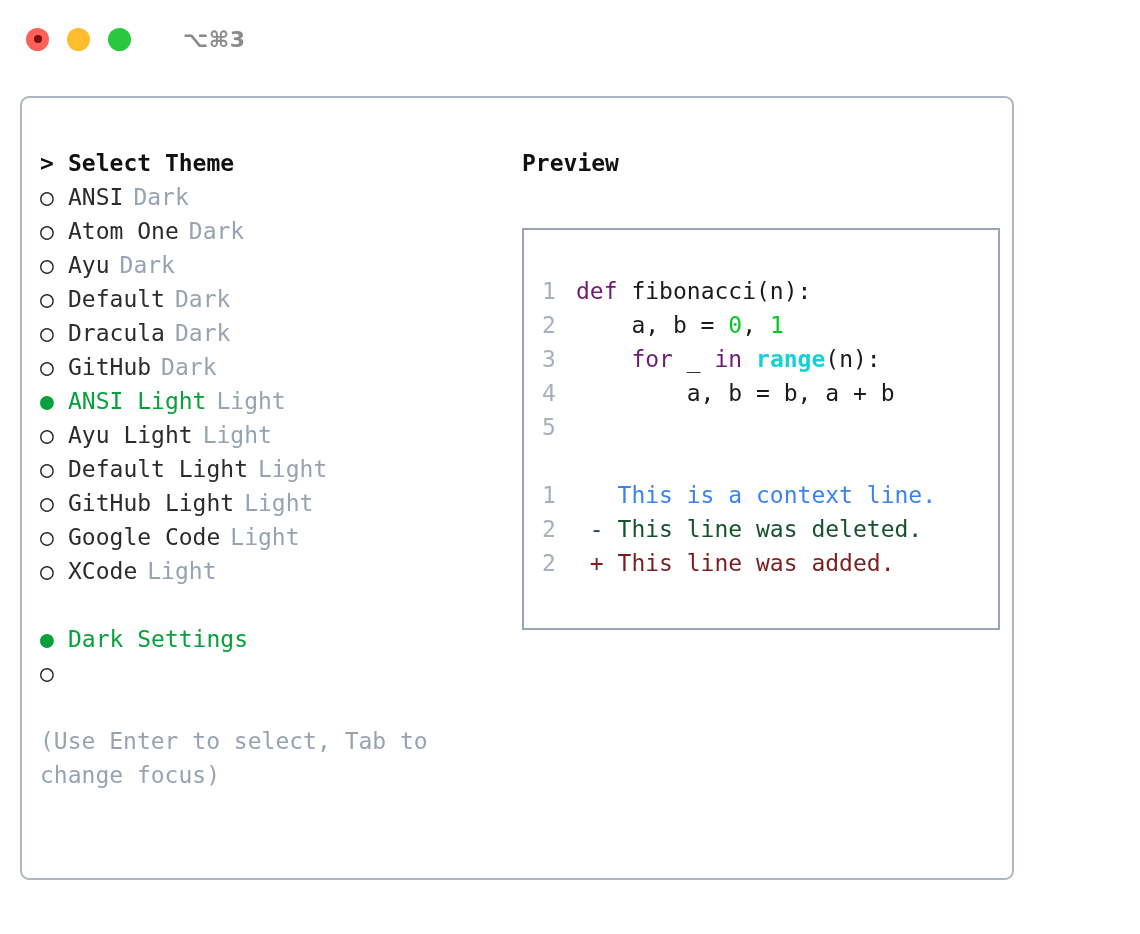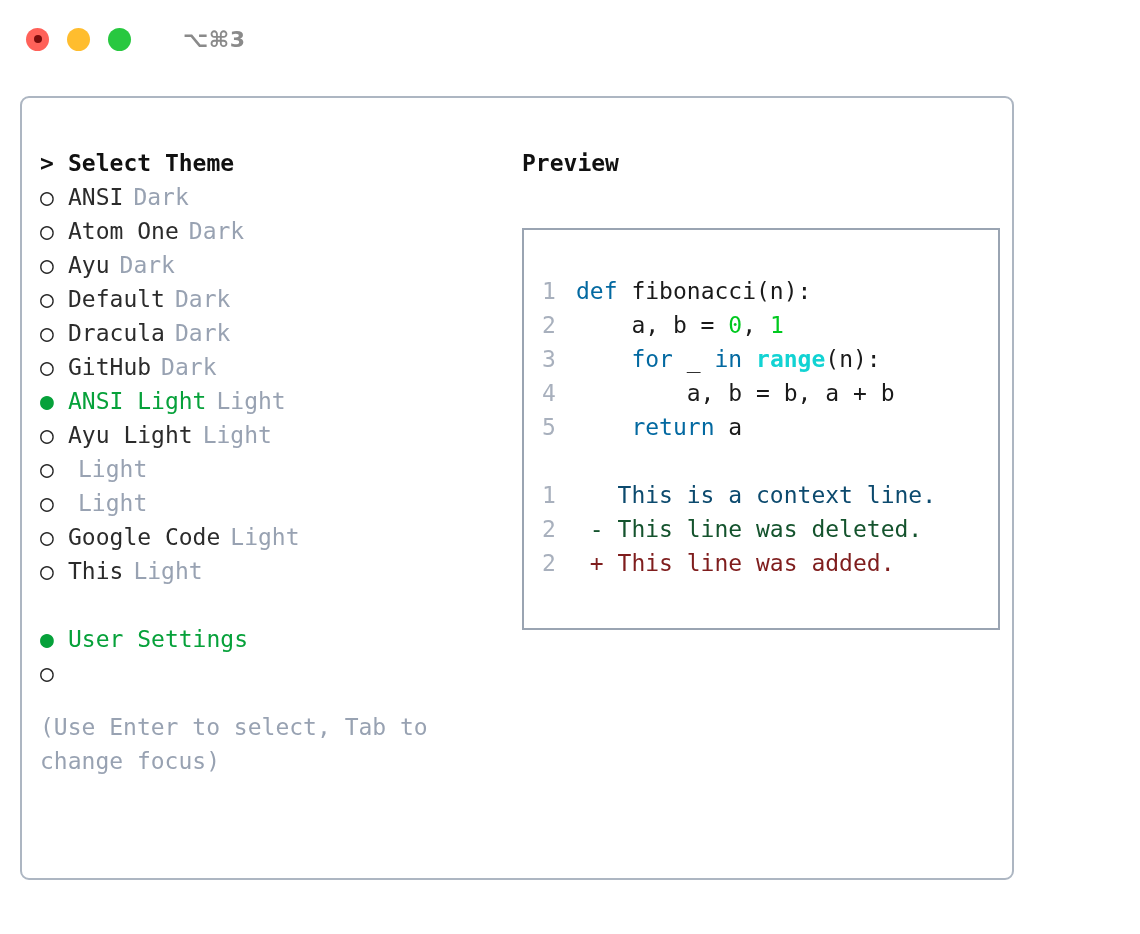--- a/index.html
+++ b/index.html
@@ -117,21 +117,21 @@
   }
   .heading .marker { font-weight: bold; color:#111111; }
 
   .label       { color: #2b2b2b; }
   .label.sel   { color: #06a13a; }
   .suffix      { color: #98a2b2; padding-left: 10px; }
   .marker.sel  { color: #06a13a; }
   .spacer-md { height: 34px; }
 
   #hint {
-    margin-top: 16px;
+    margin-top: 30px;
     color: #98a2b2;
     font-size: 23px;
     line-height: 34px;
     width: 420px;
   }
 
   
   #right-col {
     flex: 1 1 auto;
     padding-left: 20px;
@@ -159,26 +159,26 @@
     white-space: pre;
   }
   .lineno {
     width: 34px;
     flex: 0 0 34px;
     color: #a8b0bd;
     text-align: left;
   }
   .code-body { color: #1a1a1a; }
 
-  .kw   { color: #0369a1; }
+  .kw   { color: #701a75; }
   .fn   { color: #12d3d3; font-weight: bold; }
   .num  { color: #00c91f; }
   .plain{ color: #1a1a1a; margin-top: 28px; }
 
-  .ctx  { color: #0c4a6e; text-align: center; }
+  .ctx  { color: #3b82f6; text-align: center; }
   .del  { color: #14532d; }
   .add  { color: #7f1d1d; }
 
   .blank-line { height: 34px; }
 </style>
 </head>
 <body>
 
 <div id="window">
 
@@ -203,46 +203,46 @@
 
         <div id="theme-items">
             <div class="row"><span class="marker">○</span><span class="label">ANSI</span><span class="suffix">Dark</span></div>
             <div class="row"><span class="marker">○</span><span class="label">Atom One</span><span class="suffix">Dark</span></div>
             <div class="row"><span class="marker">○</span><span class="label">Ayu</span><span class="suffix">Dark</span></div>
             <div class="row"><span class="marker">○</span><span class="label">Default</span><span class="suffix">Dark</span></div>
             <div class="row"><span class="marker">○</span><span class="label">Dracula</span><span class="suffix">Dark</span></div>
             <div class="row"><span class="marker">○</span><span class="label">GitHub</span><span class="suffix">Dark</span></div>
             <div class="row"><span class="marker sel">●</span><span class="label sel">ANSI Light</span><span class="suffix">Light</span></div>
             <div class="row"><span class="marker">○</span><span class="label">Ayu Light</span><span class="suffix">Light</span></div>
-            <div class="row"><span class="marker">○</span><span class="suffix">Light</span></div>
-            <div class="row"><span class="marker">○</span><span class="suffix">Light</span></div>
+            <div class="row"><span class="marker">○</span><span class="label">Default Light</span><span class="suffix">Light</span></div>
+            <div class="row"><span class="marker">○</span><span class="label">GitHub Light</span><span class="suffix">Light</span></div>
             <div class="row"><span class="marker">○</span><span class="label">Google Code</span><span class="suffix">Light</span></div>
-            <div class="row"><span class="marker">○</span><span class="label">This</span><span class="suffix">Light</span></div>
+            <div class="row"><span class="marker">○</span><span class="label">XCode</span><span class="suffix">Light</span></div>
           </div>
 
         <div class="spacer-md"></div>
 
 
         <div id="apply-items">
-            <div class="row"><span class="marker sel">●</span><span class="label sel">User Settings</span></div>
+            <div class="row"><span class="marker sel">●</span><span class="label sel">Dark Settings</span></div>
             <div class="row"><span class="marker">○</span></div>
           </div>
 
         <div id="hint">(Use Enter to select, Tab to change focus)</div>
       </div>
 
       <div id="right-col">
         <div id="preview-title">Preview</div>
         <div id="preview-box">
           <div id="code-lines">
               <div class="code-line"><span class="lineno">1</span><span class="code-body"><span class="kw">def </span><span class="plain">fibonacci(n):</span></span></div>
               <div class="code-line"><span class="lineno">2</span><span class="code-body"><span class="plain">    a, b = </span><span class="num">0</span><span class="plain">, </span><span class="num">1</span></span></div>
               <div class="code-line"><span class="lineno">3</span><span class="code-body"><span class="plain">    </span><span class="kw">for</span><span class="plain"> _ </span><span class="kw">in</span><span class="plain"> </span><span class="fn">range</span><span class="plain">(n):</span></span></div>
               <div class="code-line"><span class="lineno">4</span><span class="code-body"><span class="plain">        a, b = b, a + b</span></span></div>
-              <div class="code-line"><span class="lineno">5</span><span class="code-body"><span class="plain">    </span><span class="kw">return</span><span class="plain"> a</span></span></div>
+              <div class="code-line"><span class="lineno">5</span></div>
             </div>
           <div class="blank-line"></div>
           <div id="diff-lines">
               <div class="code-line"><span class="lineno">1</span><span class="code-body ctx">   This is a context line.</span></div>
               <div class="code-line"><span class="lineno">2</span><span class="code-body del"> - This line was deleted.</span></div>
               <div class="code-line"><span class="lineno">2</span><span class="code-body add"> + This line was added.</span></div>
             </div>
         </div>
       </div>
 

